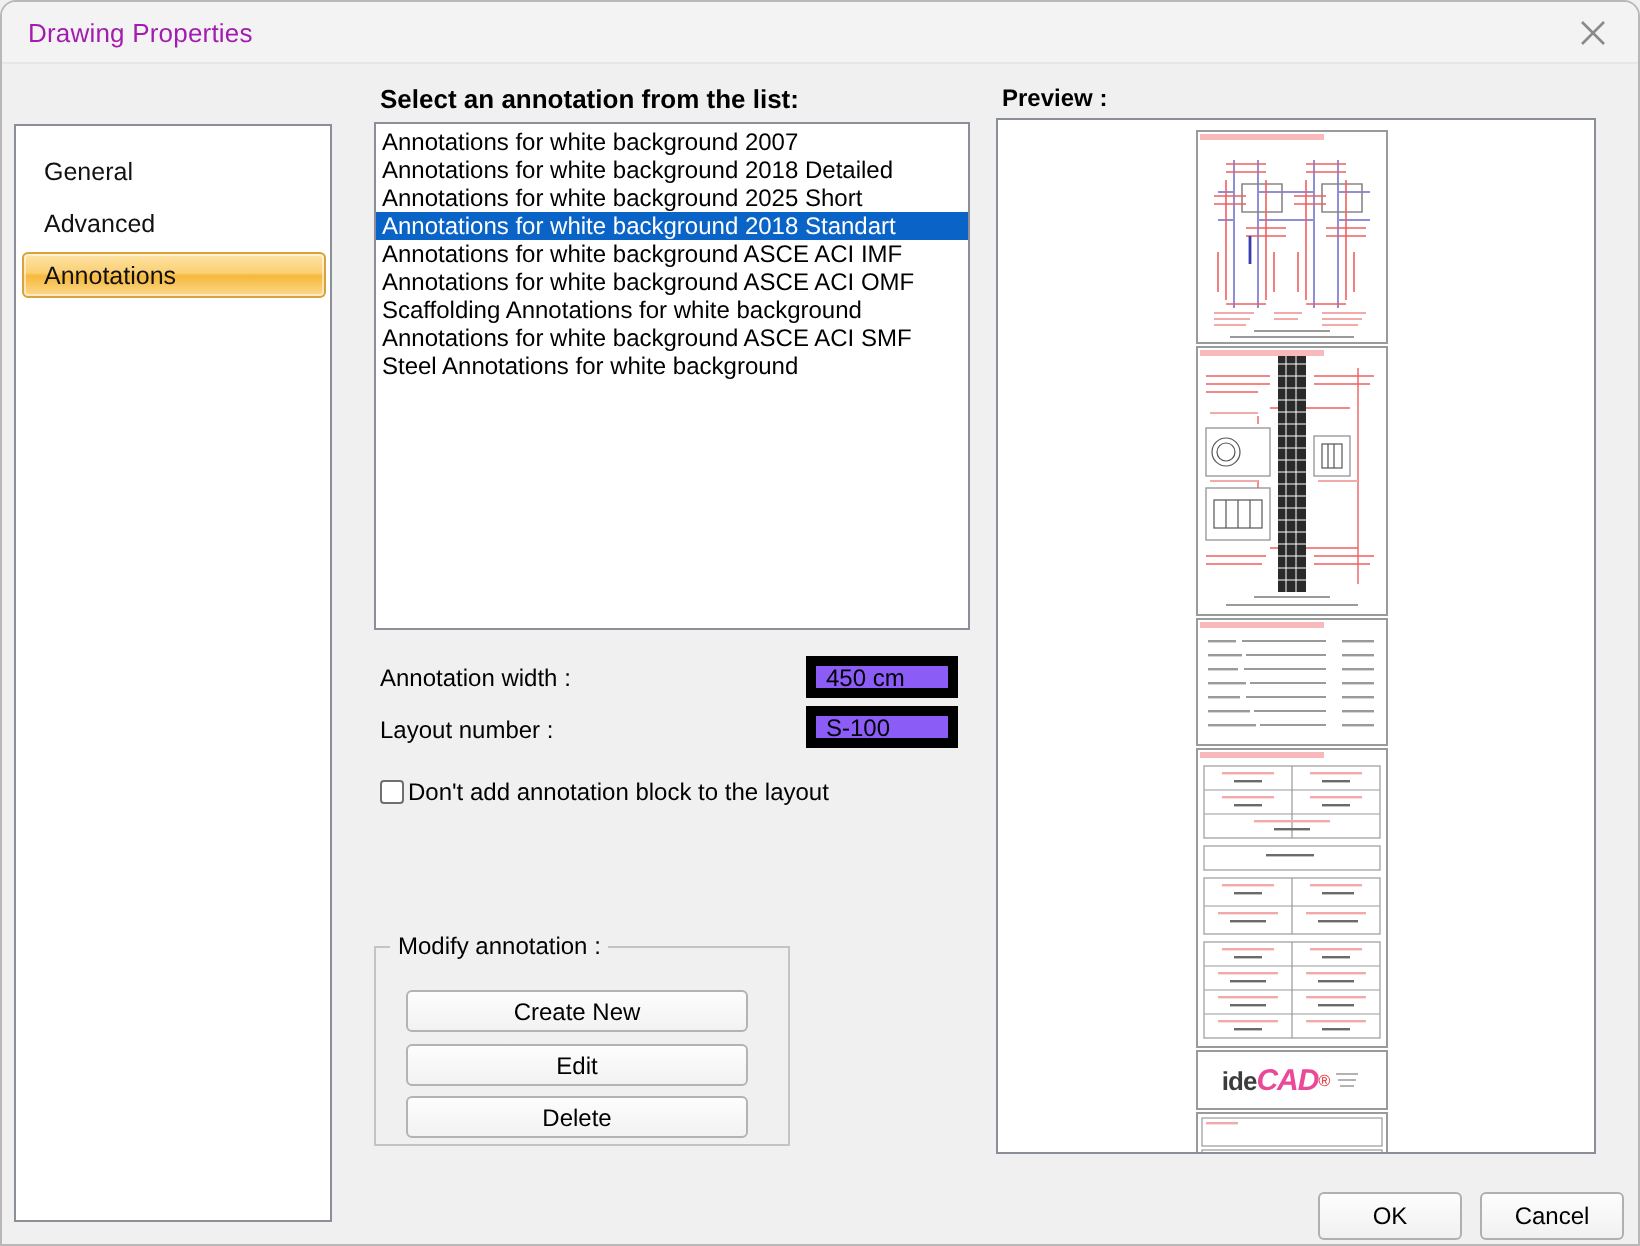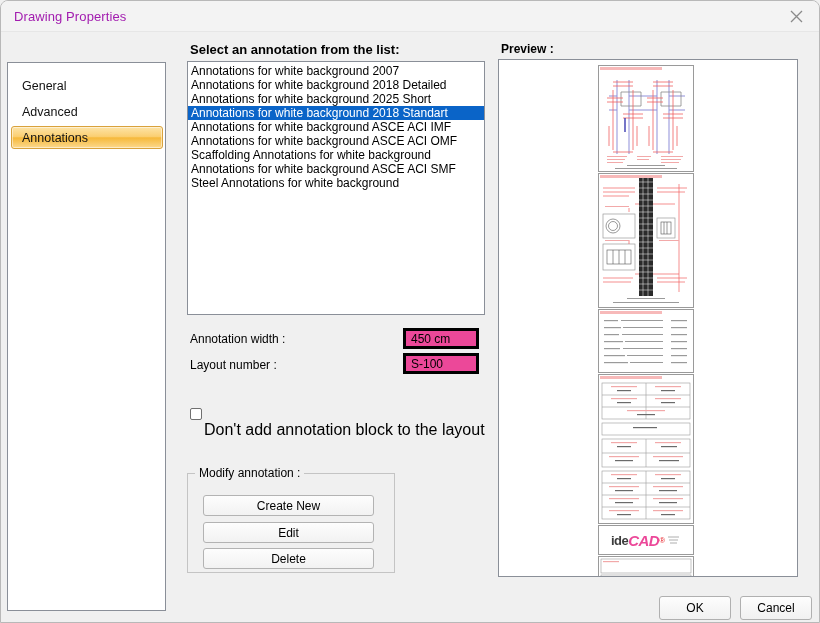--- a/index.html
+++ b/index.html
@@ -71,30 +71,30 @@
     padding:0 0 0 3px;
     font-size:12px;white-space:nowrap;color:#000;
   }
   .list-row.sel{background:#0a64c8;color:#fff;}
 
   .field-label{position:absolute;font-size:12px;color:#000;}
   .lbl-width{left:189px;top:331px;}
   .lbl-layout{left:189px;top:357px;}
   .textbox{
     position:absolute;width:76px;height:21px;
-    background:#ec4899;border:3px solid #000000;box-sizing:border-box;
+    background:#8b5cf6;border:5px solid #000000;box-sizing:border-box;
     font-size:12px;color:#000;
     display:flex;align-items:center;padding-left:5px;
   }
   .tb-width{left:402px;top:327px;}
   .tb-layout{left:402px;top:352px;}
 
   .checkrow{position:absolute;left:189px;top:388px;display:flex;align-items:center;}
   .cbox{width:12px;height:12px;background:#fff;border:1px solid #707070;border-radius:2px;box-sizing:border-box;}
-  .cbox-label{font-size:16px;color:#000;margin-left:2px;margin-top:32px;}
+  .cbox-label{font-size:12px;color:#000;margin-left:2px;}
 
   
   .groupbox{
     position:absolute;left:186px;top:472px;width:208px;height:100px;
     border:1px solid #c4c4c4;box-sizing:border-box;
   }
   .group-title{
     position:absolute;left:194px;top:465px;background:#f0f0f0;
     padding:0 4px;font-size:12px;color:#000;
   }

